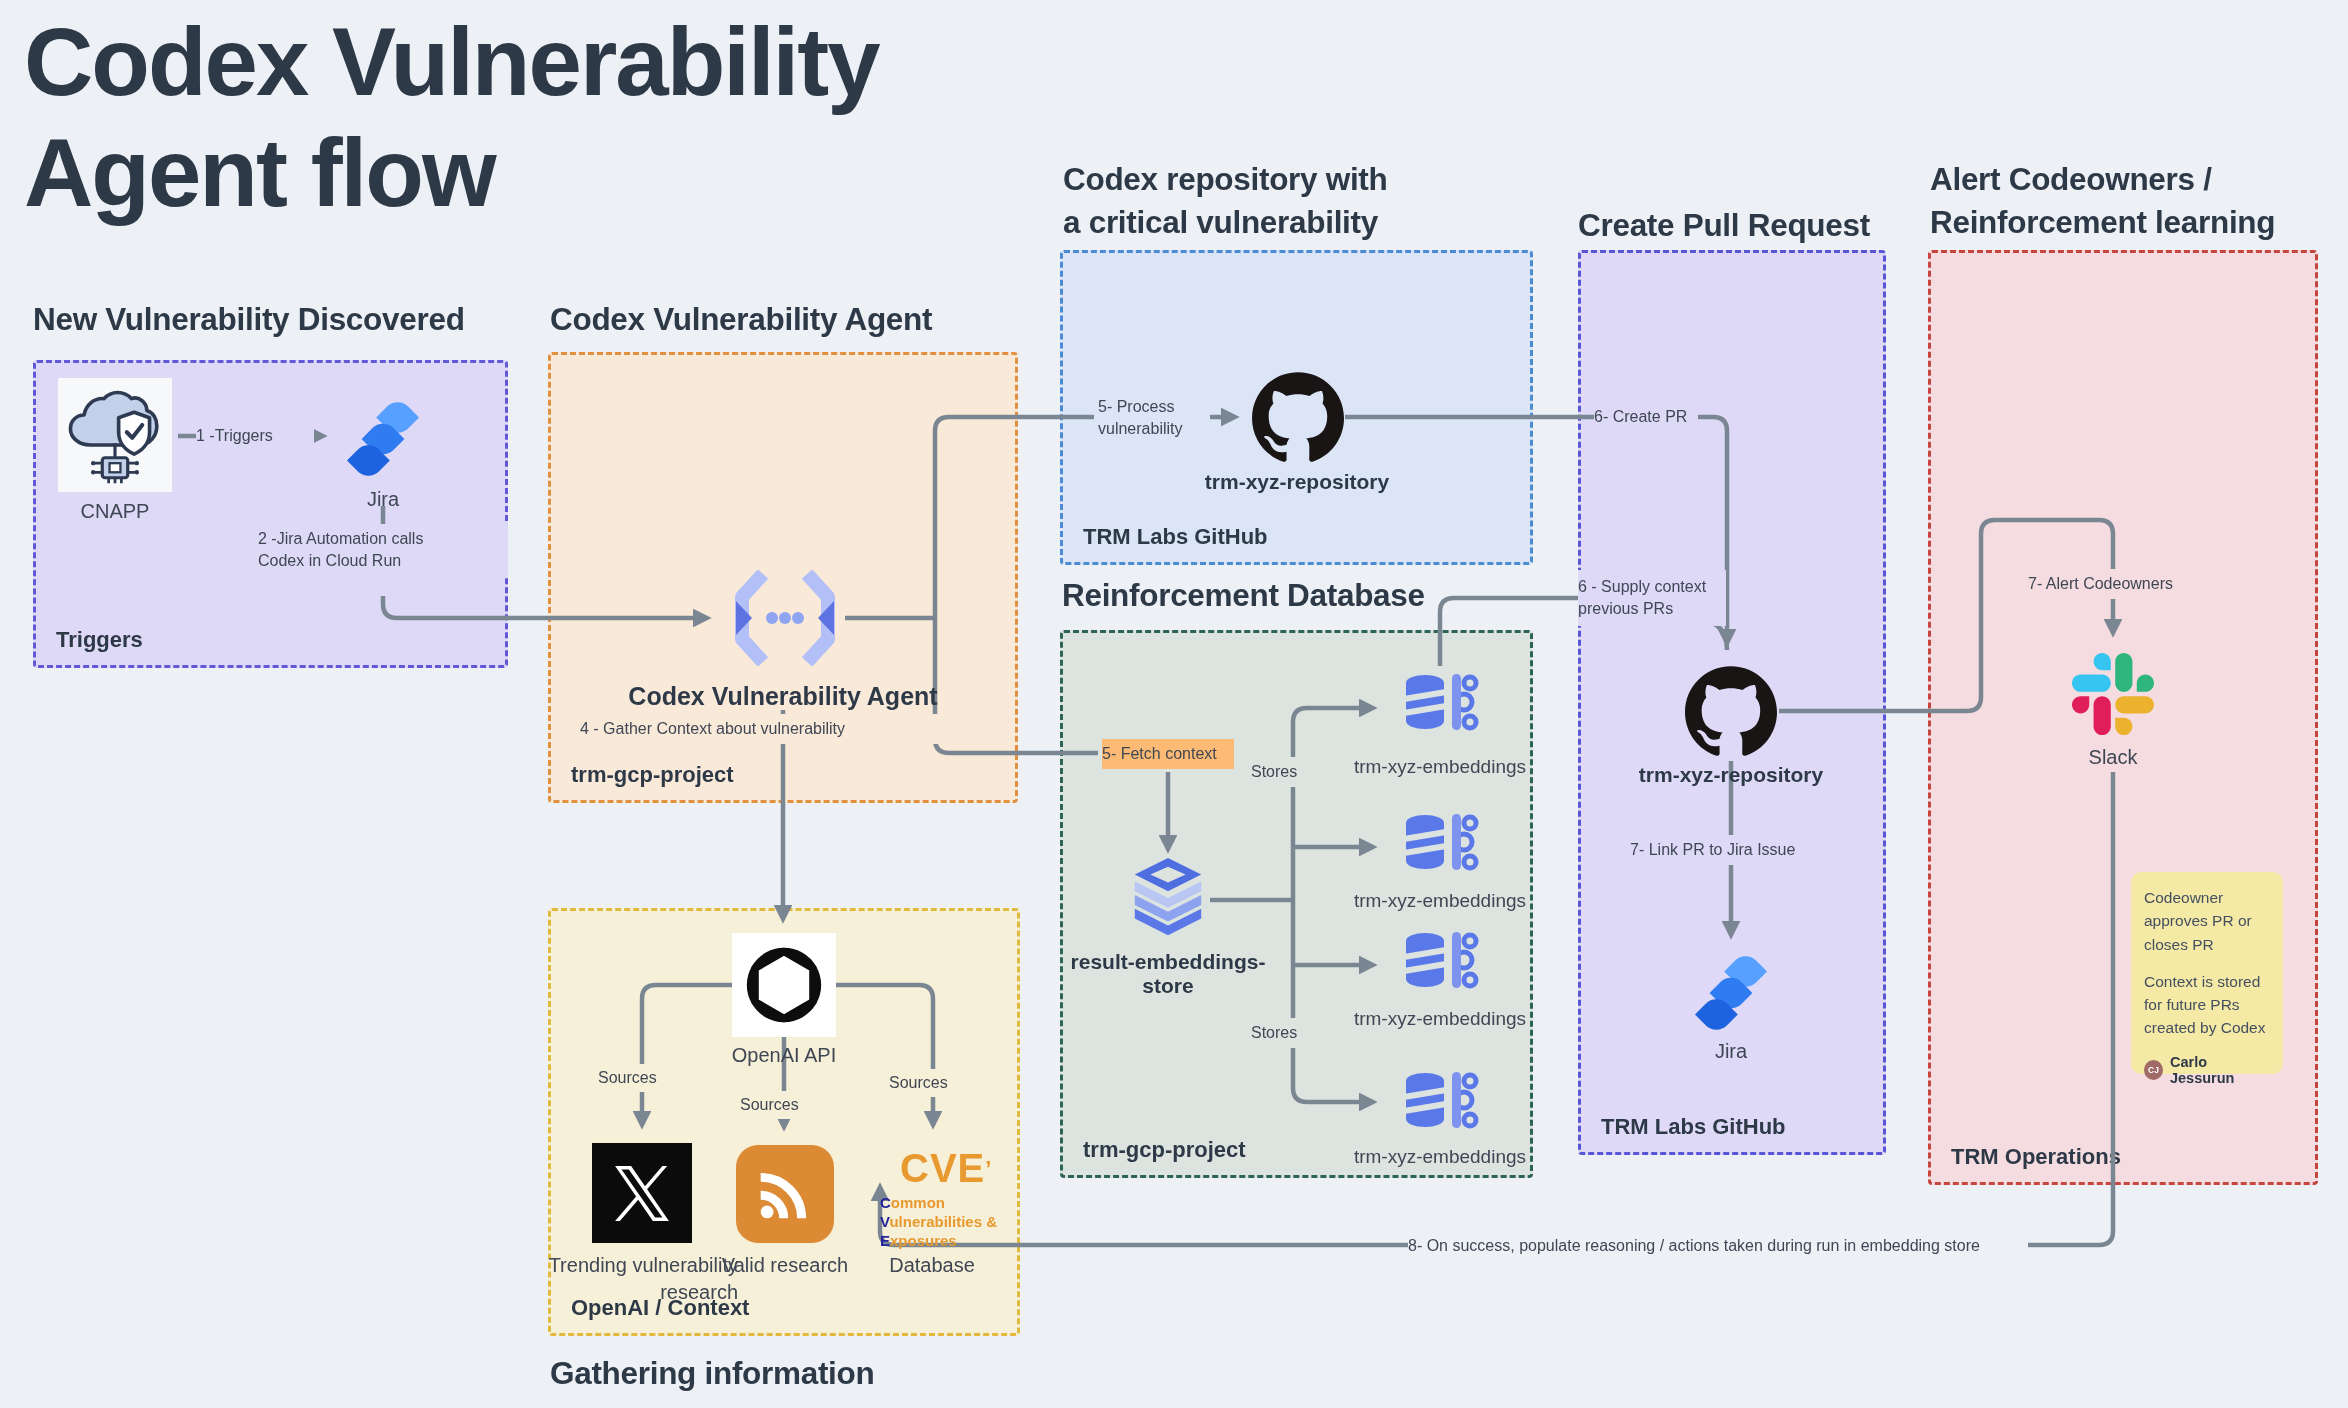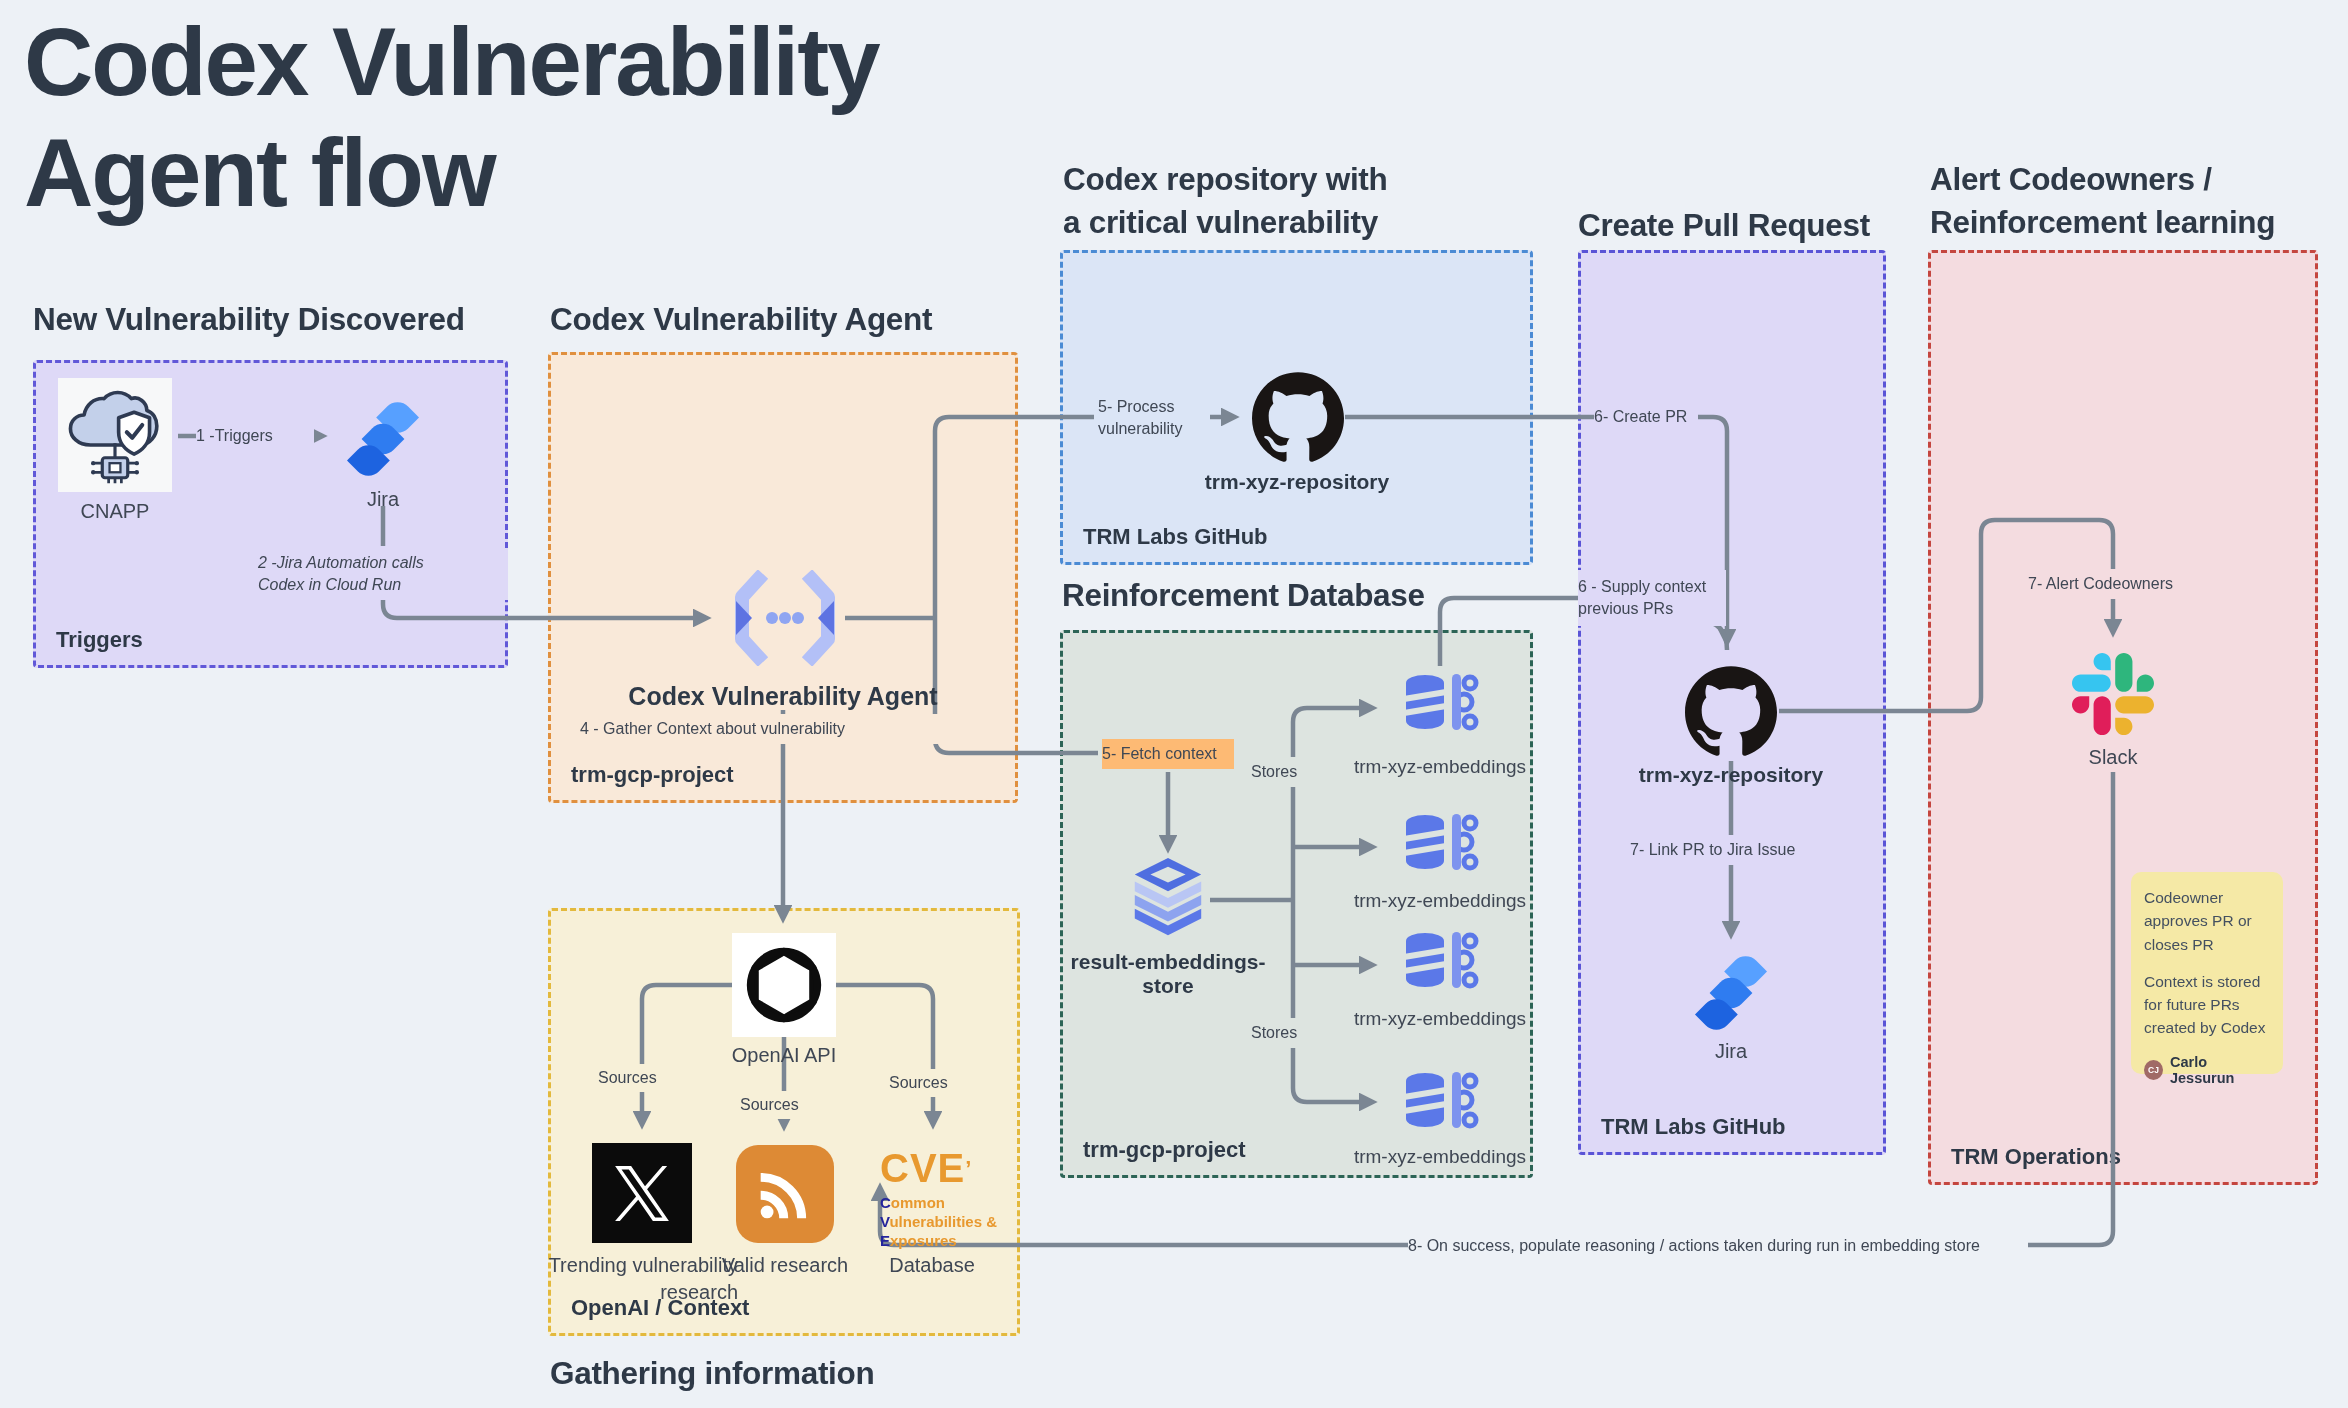--- a/index.html
+++ b/index.html
@@ -129,21 +129,21 @@
     <svg width="86" height="86" viewBox="0 0 100 100">
       <g>
         <path d="M0 0 h22 a22 22 0 0 1 22 22 v22 h-22 a22 22 0 0 1 -22 -22 z" fill="#57a0ff" transform="translate(67,25) rotate(-45) scale(0.8) translate(-22,-22)"></path>
         <path d="M0 0 h22 a22 22 0 0 1 22 22 v22 h-22 a22 22 0 0 1 -22 -22 z" fill="#2f7cf0" transform="translate(50,50) rotate(-45) scale(0.8) translate(-22,-22)"></path>
         <path d="M0 0 h22 a22 22 0 0 1 22 22 v22 h-22 a22 22 0 0 1 -22 -22 z" fill="#1d63e0" transform="translate(33,75) rotate(-45) scale(0.8) translate(-22,-22)"></path>
       </g>
     </svg>
   </div>
   <div class="abs nlabel" style="left:340px;top:488px;width:86px;">Jira</div>
 
-  <div class="abs step" style="left:258px;top:548px;width:250px;height:52px;background:#ded9f7;font-style:italic;">
+  <div class="abs step" style="left:258px;top:524px;width:250px;height:52px;background:#ded9f7;">
     <div>2 -Jira Automation calls</div>
     <div>Codex in Cloud Run</div>
   </div>
 
   <div class="tile" style="left:727px;top:570px;width:116px;height:96px;">
     <svg width="116" height="96" viewBox="0 0 116 96">
       <path d="M36 4 L15 27 V69 L36 92" stroke="#b3c0f7" stroke-width="14" fill="none" stroke-linejoin="round"></path>
       <path d="M9 31 V65 L25 48 Z" fill="#5e73e2"></path>
       <path d="M80 4 L101 27 V69 L80 92" stroke="#b3c0f7" stroke-width="14" fill="none" stroke-linejoin="round"></path>
       <path d="M107 31 V65 L91 48 Z" fill="#5e73e2"></path>
@@ -304,21 +304,21 @@
     <svg width="64" height="64" viewBox="0 0 100 100">
       <circle cx="22" cy="78" r="10" fill="#ffffff"></circle>
       <path d="M12 52 a36 36 0 0 1 36 36" stroke="#ffffff" stroke-width="14" fill="none"></path>
       <path d="M12 24 a64 64 0 0 1 64 64" stroke="#ffffff" stroke-width="14" fill="none"></path>
     </svg>
   </div>
   <div class="abs nlabel" style="left:708px;top:1254px;width:154px;">Valid research</div>
 
   <div class="abs" style="left:880px;top:1148px;width:120px;">
     <div style="white-space:nowr
-ap;"><span class="cve-word">CVE</span><span class="cve-tick">’</span></div>
+ap;margin-left:20px;"><span class="cve-word">CVE</span><span class="cve-tick">’</span></div>
     <div style="margin-top:6px;">
       <div class="cve-line"><span class="cve-init">C</span><span>ommon</span></div>
       <div class="cve-line"><span class="cve-init">V</span><span>ulnerabilities &amp;</span></div>
       <div class="cve-line"><span class="cve-init">E</span><span>xposures</span></div>
     </div>
   </div>
   <div class="abs nlabel" style="left:872px;top:1254px;width:120px;">Database</div>
 
   <div class="abs step" style="left:1408px;top:1231px;width:620px;height:30px;background:#edf1f6;">8- On success, populate reasoning / actions taken during run in embedding store</div>
 

